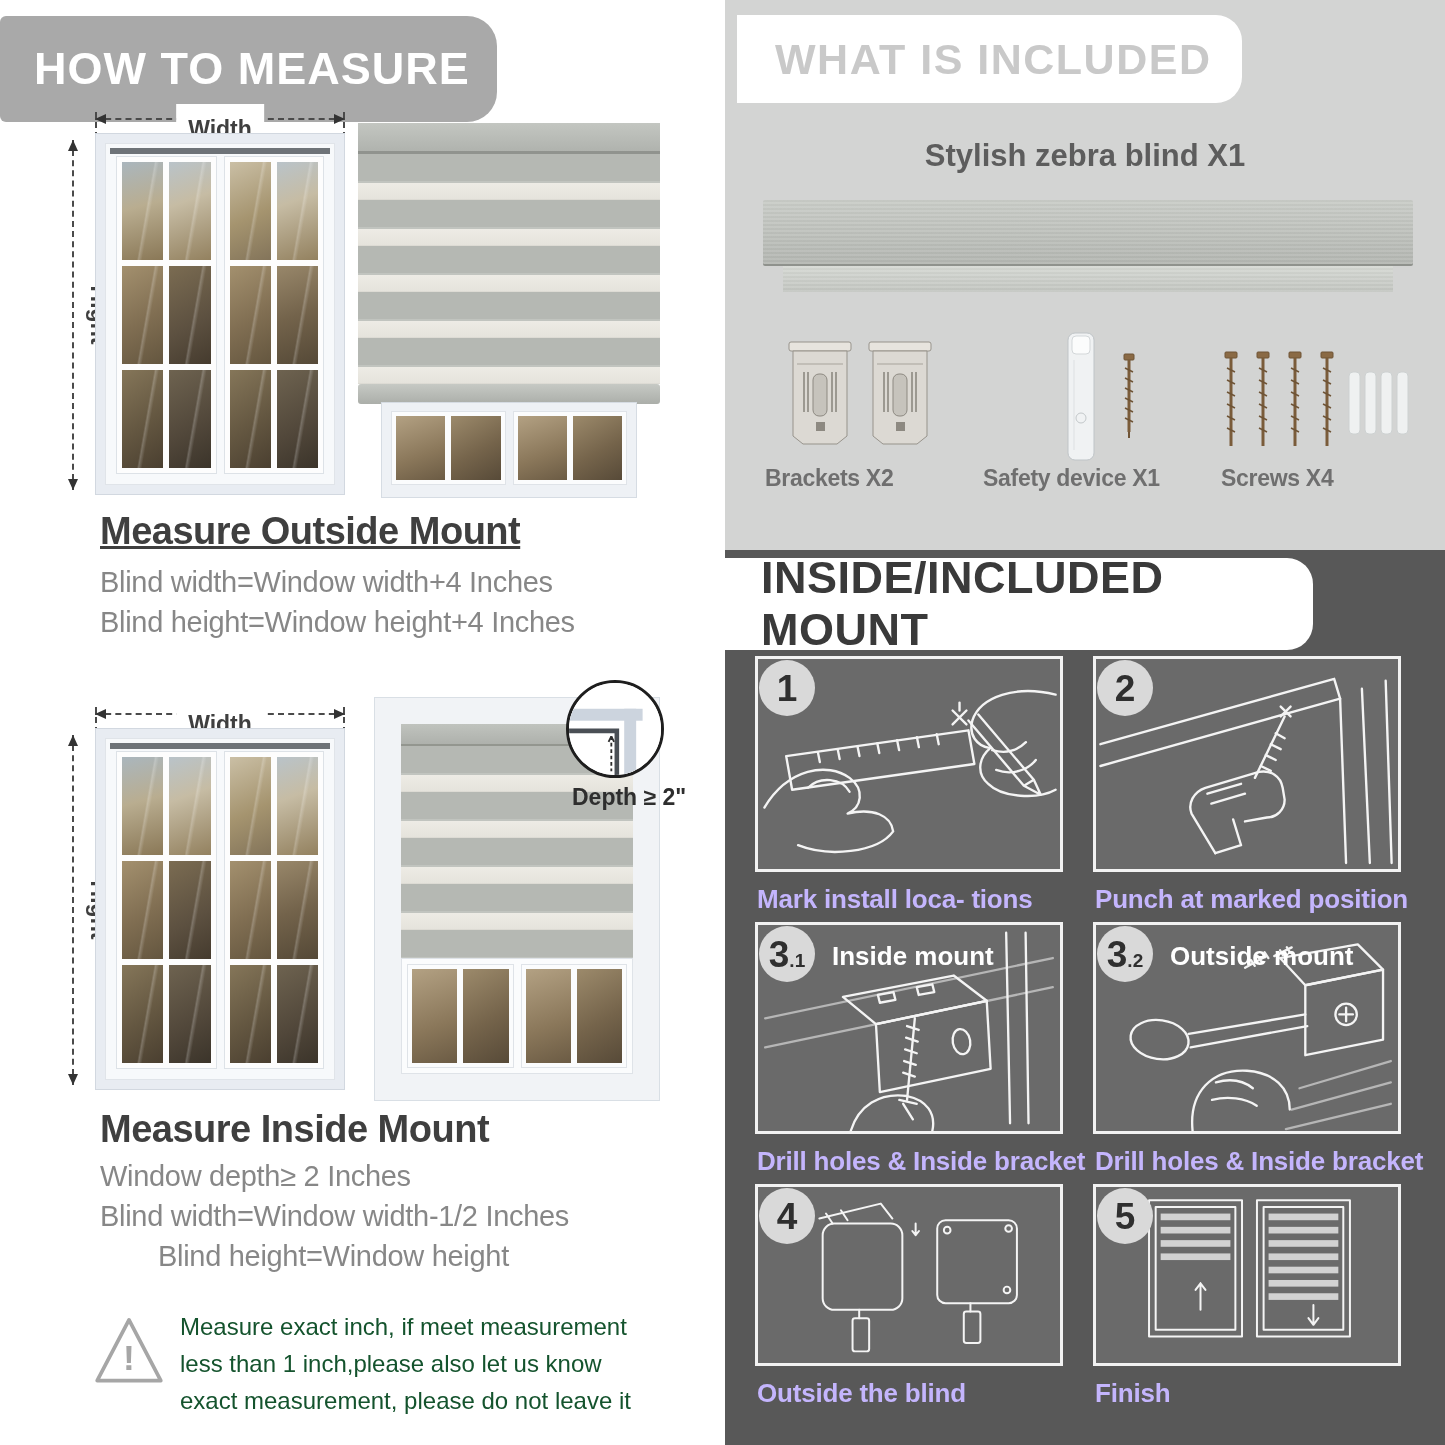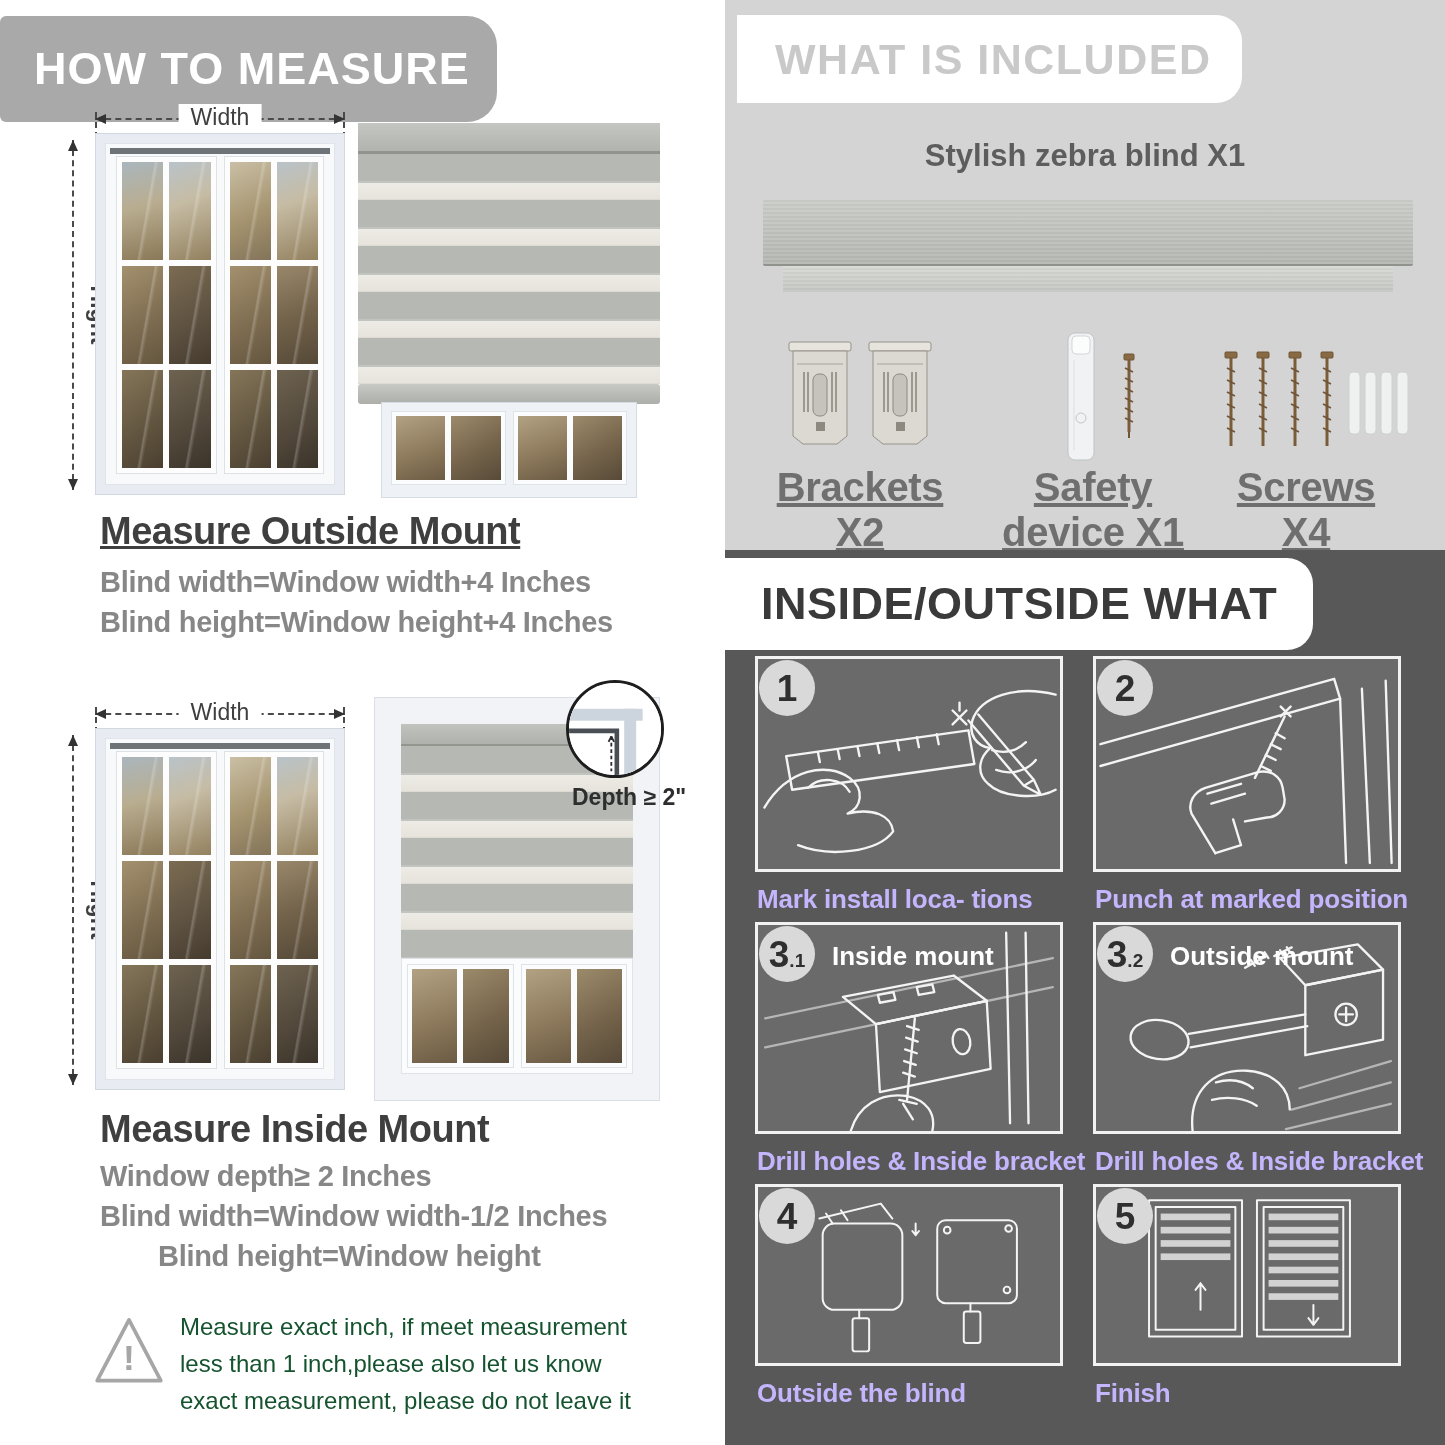--- a/index.html
+++ b/index.html
@@ -13,21 +13,21 @@
   .howto-header span{color:#fff;font-size:45px;font-weight:bold;letter-spacing:1px;padding-left:34px;}
 
   
   .harrow{position:absolute;height:0;border-top:2px dashed #4a4a4a;}
   .harrow .tick{position:absolute;top:-8px;width:0;height:36px;border-left:2px dashed #4a4a4a;}
   .harrow .tick.l{left:0;} .harrow .tick.r{right:0;}
   .harrow .ah{position:absolute;top:-6px;width:0;height:0;border-top:5px solid transparent;border-bottom:5px solid transparent;}
   .harrow .ah.l{left:0;border-right:11px solid #333;}
   .harrow .ah.r{right:0;border-left:11px solid #333;}
   .harrow-label{position:absolute;left:50%;top:-16px;transform:translateX(-50%);background:#fff;
-                padding:0 12px;font-size:23px;font-weight:normal;color:#3f3f3f;}
+                padding:12px 12px;font-size:23px;font-weight:bold;color:#3f3f3f;}
   .varrow{position:absolute;width:0;border-left:2px dashed #4a4a4a;}
   .varrow .ah{position:absolute;left:-6px;width:0;height:0;border-left:5px solid transparent;border-right:5px solid transparent;}
   .varrow .ah.t{top:0;border-bottom:11px solid #333;}
   .varrow .ah.b{bottom:0;border-top:11px solid #333;}
   .varrow-label{position:absolute;top:50%;left:-15px;transform:translateY(-50%) rotate(90deg);background:#fff;
                 padding:0 10px;font-size:23px;font-weight:bold;color:#3f3f3f;}
 
   
   .window{position:absolute;background:#e8ecf2;border:1px solid #d2d8e0;padding:9px;box-sizing:border-box;}
   .win-frame{position:relative;width:100%;height:100%;background:#f7f9fb;border:1px solid #e0e4e9;
@@ -68,40 +68,40 @@
   .bi-stripes{flex:1;background:repeating-linear-gradient(180deg,
             #b5b8b3 0px,#b5b8b3 27px,#c1c4bf 27px,#c1c4bf 29px,
             #edebe5 29px,#e5e3dc 45px,#dddbd4 45px,#dddbd4 46px);}
   .bi-window{height:104px;background:#fbfcfd;border:1px solid #dfe3e8;display:flex;gap:7px;padding:5px;}
 
   .magnifier{position:absolute;left:566px;top:680px;width:92px;height:92px;border:3px solid #1e1e1e;
              border-radius:50%;background:#fff;overflow:hidden;z-index:6;}
   .depth-label{position:absolute;left:572px;top:784px;font-size:23px;font-weight:bold;color:#2e2e2e;z-index:6;}
 
   .sec-title{position:absolute;margin:0;font-size:38px;font-weight:bold;color:#3f3f3f;letter-spacing:-0.5px;}
-  .formula{position:absolute;margin:0;font-size:29px;font-weight:bold;color:#878787;letter-spacing:-0.3px;}
+  .formula{position:absolute;margin:0;font-size:29px;font-weight:normal;color:#878787;letter-spacing:-0.3px;}
 
   .warn-icon{position:absolute;left:92px;top:1312px;width:74px;height:78px;}
   .warn-text{position:absolute;left:180px;top:1308px;width:480px;font-size:24px;line-height:37px;color:#14532d;}
 
   
   .right-top{position:absolute;left:725px;top:0;width:720px;height:550px;background:#d3d4d3;}
   .included-header{position:absolute;left:12px;top:15px;width:505px;height:88px;background:#fff;
                    border-radius:0 26px 26px 0;display:flex;align-items:center;}
   .included-header span{color:#c9c9c9;font-size:43px;font-weight:bold;letter-spacing:1.5px;padding-left:38px;}
   .blind-name{position:absolute;left:0;right:0;top:138px;text-align:center;font-size:31px;font-weight:bold;color:#5d5d5d;}
   .rail{position:absolute;left:38px;right:32px;top:200px;height:64px;border-radius:2px;
         background:repeating-linear-gradient(0deg,rgba(255,255,255,.08) 0 2px,rgba(0,0,0,.02) 2px 4px),
                    linear-gradient(#c9ccc7,#b3b6b1);
         box-shadow:0 2px 0 #8f928d;}
   .rail-lip{position:absolute;left:58px;right:52px;top:266px;height:26px;
         background:repeating-linear-gradient(0deg,rgba(255,255,255,.09) 0 2px,rgba(0,0,0,.02) 2px 4px),
                    linear-gradient(#d5d8d3,#c2c5c0);}
   .hw{position:absolute;}
-  .hw-label{position:absolute;top:465px;text-align:center;font-size:40px;font-weight:bold;color:#6f6f6f;letter-spacing:-0.3px;text-decoration:underline;}
+  .hw-label{position:absolute;top:465px;font-size:23px;font-weight:bold;color:#6f6f6f;letter-spacing:-0.3px;}
 
   
   .right-bottom{position:absolute;left:725px;top:550px;width:720px;height:895px;background:#585858;}
   .mount-header{position:absolute;left:0;top:8px;width:588px;height:92px;background:#fff;
                 border-radius:0 26px 26px 0;display:flex;align-items:center;}
   .mount-header span{color:#3a3a3a;font-size:45px;font-weight:bold;letter-spacing:0.5px;padding-left:36px;}
 
   .step-panel{position:absolute;width:308px;background:#6a6a6a;border:3px solid #f2f2f2;box-sizing:border-box;}
   .sp-c1{left:30px;} .sp-c2{left:368px;}
   .sp-r1{top:106px;height:216px;} .sp-r2{top:372px;height:212px;} .sp-r3{top:634px;height:182px;}
@@ -331,21 +331,21 @@
         <rect x="148" y="24" width="11" height="62" rx="4" fill="#eff1f1" stroke="#cdd1d1"></rect>
         <rect x="164" y="24" width="11" height="62" rx="4" fill="#eff1f1" stroke="#cdd1d1"></rect>
         <rect x="180" y="24" width="11" height="62" rx="4" fill="#eff1f1" stroke="#cdd1d1"></rect>
       </g>
     </svg>
     <div class="hw-label" style="left:496px;width:170px;">Screws X4</div>
   </div>
 
   <div class="right-bottom">
     <div class="mount-header">
-      <span>INSIDE/OUTSIDE WHAT</span>
+      <span>INSIDE/INCLUDED MOUNT</span>
     </div>
 
     <div class="step-panel sp-c1 sp-r1">
       <div class="step-badge">
         <span class="n">1</span>
           <span class="s"></span>
       </div>
       <svg class="art" viewBox="0 0 304 212">
         <path d="M28,98 L212,72 L218,106 L34,132 Z"></path>
         <path d="M60,94 l2,10 M80,91 l2,10 M100,88 l2,10 M120,85 l2,10 M140,82 l2,10 M160,79 l2,10 M180,76 l2,10"></path>

